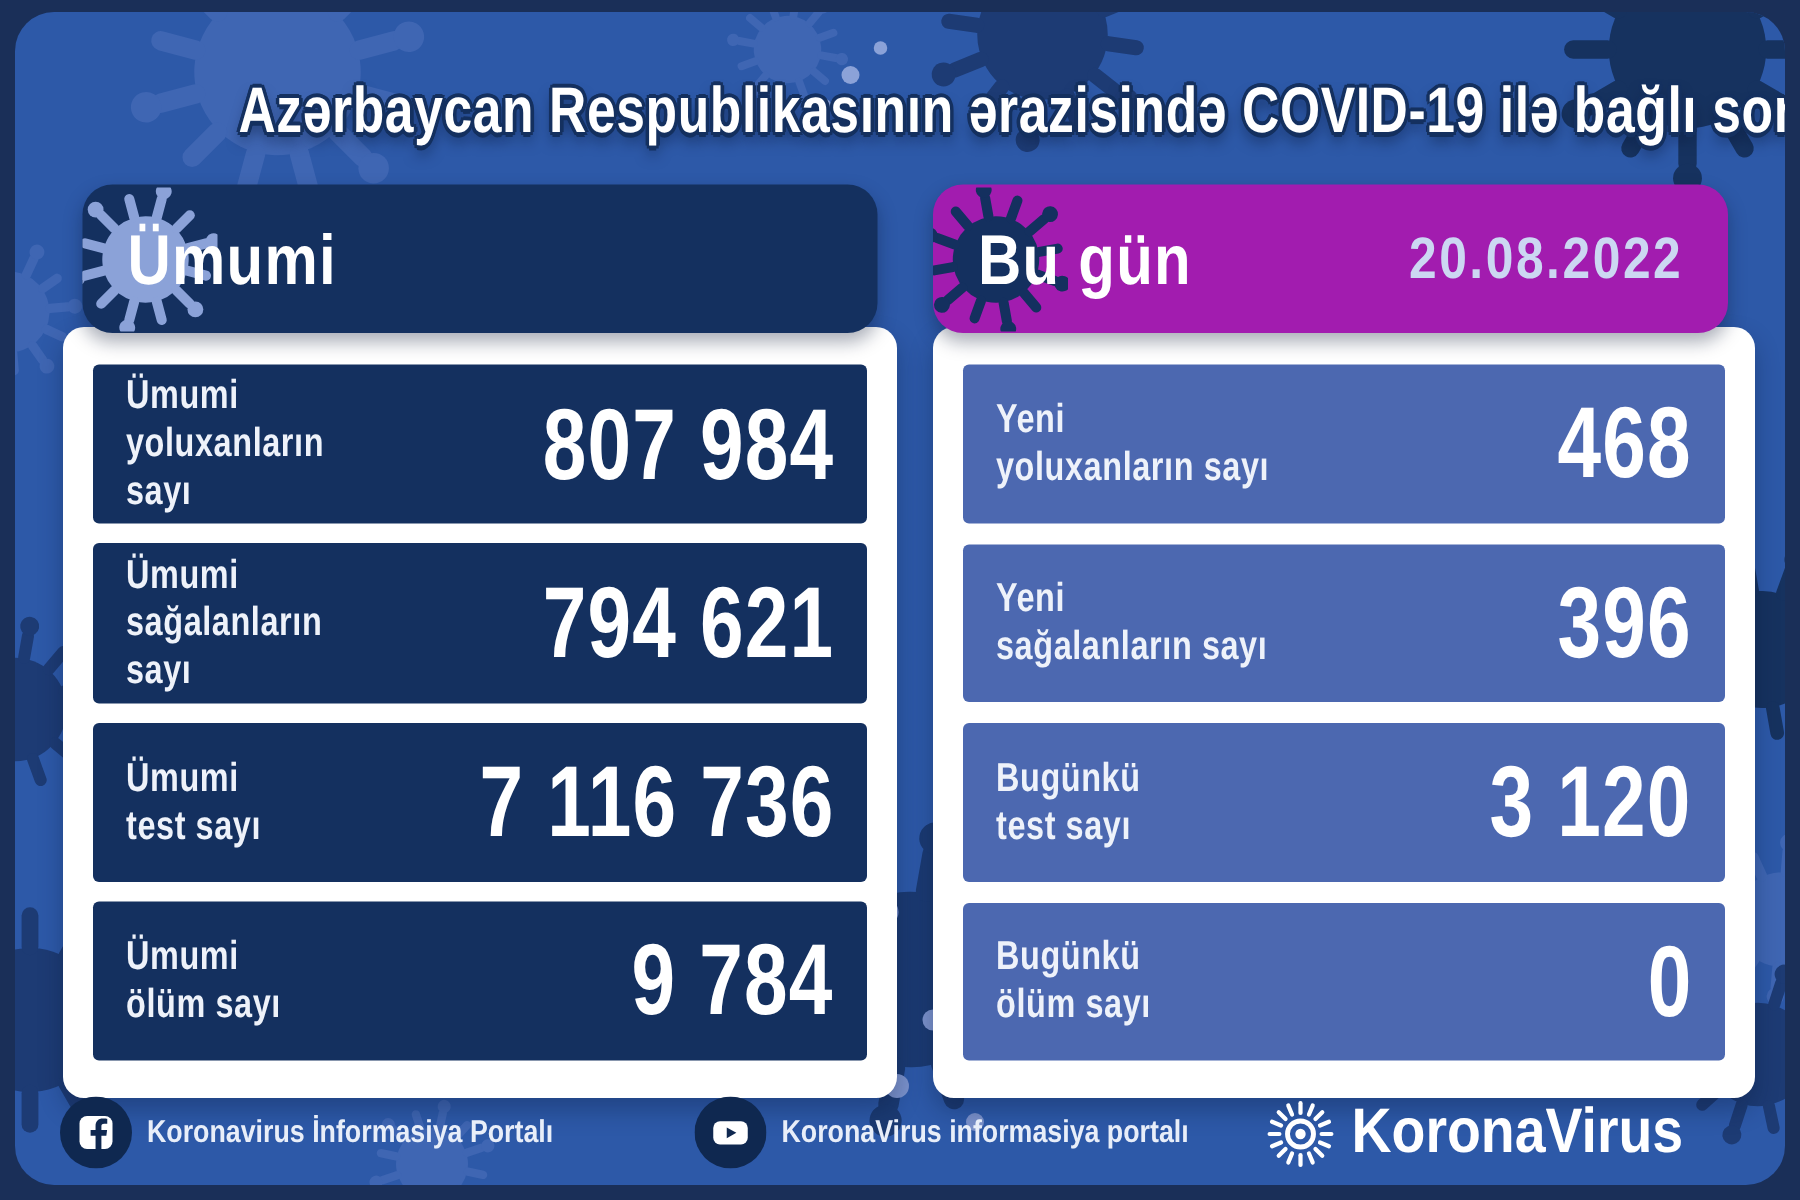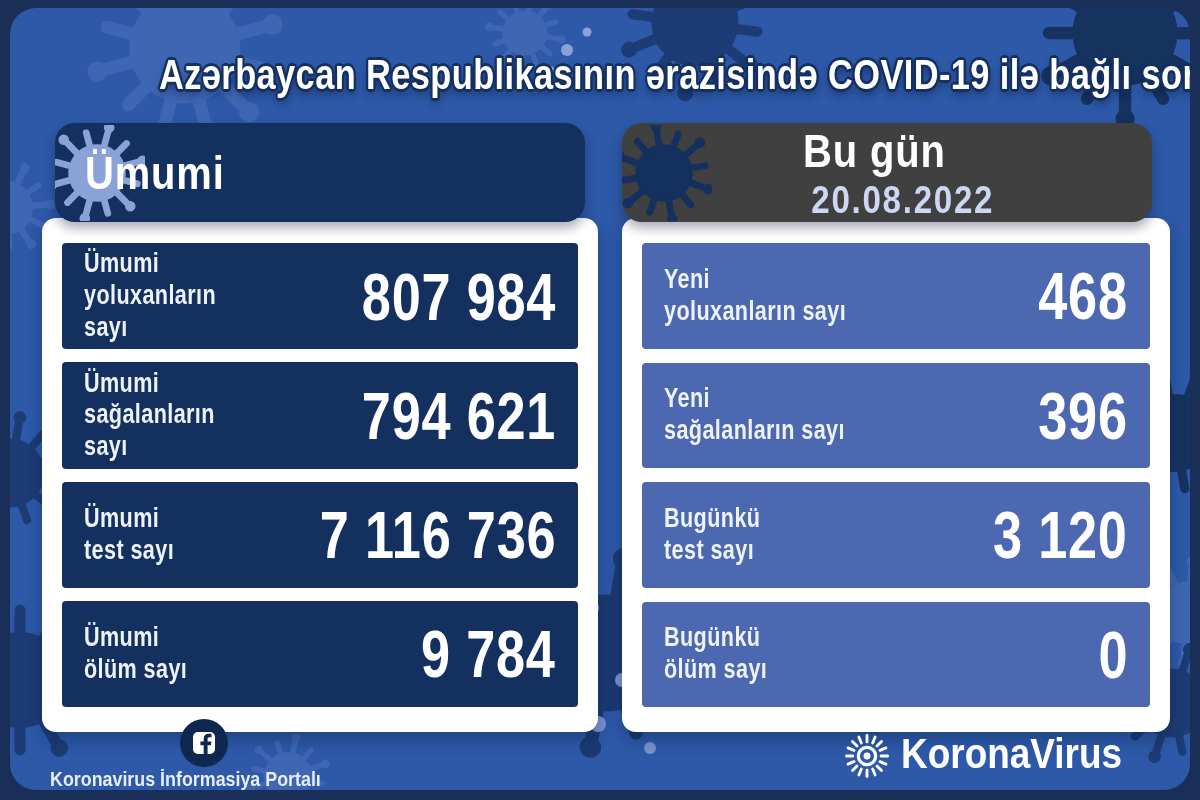--- a/index.html
+++ b/index.html
@@ -32,21 +32,21 @@
   }
 
   
   .col-header {
     position:absolute; height:99px; width:530px; border-radius:20px;
     display:flex; align-items:center; justify-content:space-between;
     padding:0 30px; overflow:hidden; z-index:4;
     box-shadow:0 6px 12px rgba(8,20,50,.35);
   }
   .col-header.left  { left:45px;  top:115px; background:#14305f; }
-  .col-header.right { left:612px; top:115px; background:#404040;flex-direction:column; }
+  .col-header.right { left:612px; top:115px; background:#a21caf; }
   .hdr-virus { position:absolute; left:-6px; top:2px; width:96px; height:96px; }
   .hdr-label {
     position:relative; display:inline-block; transform:scaleX(.85); transform-origin:left;
     font-size:47px; font-weight:bold; color:#ffffff; letter-spacing:1px;
   }
   .hdr-date {
     display:inline-block; transform:scaleX(.85); transform-origin:right;
     font-size:39px; font-weight:bold; color:#ccd7f2; letter-spacing:2px;
   }
 
@@ -76,21 +76,21 @@
     display:inline-block; transform:scaleX(.78); transform-origin:right;
     font-size:67px; font-weight:bold; color:#ffffff; letter-spacing:1px;
     white-space:nowrap;
   }
 
   
   .footer {
     position:absolute; left:0; right:0; bottom:6px; height:58px;
     display:flex; align-items:center; z-index:4; padding:0 38px 0 30px;
   }
-  .social-item { display:flex; align-items:center;flex-direction:column; }
+  .social-item { display:flex; align-items:center; }
   .icon-circle { width:48px; height:48px; flex:0 0 48px; }
   .social-label {
     display:inline-block; transform:scaleX(.85); transform-origin:left;
     font-size:21px; font-weight:bold; color:#e8eef9; margin-left:10px;
     white-space:nowrap;
   }
   .sp1 { width:54px; } .sp2 { width:40px; } .spacer { flex:1; }
   .brand { display:flex; align-items:flex-start; }
   .brand-icon { width:52px; height:52px; margin-top:2px; }
   .brand-name {
@@ -236,20 +236,28 @@
           <path clip-path="url(#fbclip)" fill="#0f2850" d="M27.6 36V26.2h3.3l.5-3.8h-3.8v-2.4c0-1.1.3-1.8 1.9-1.8h2v-3.4c-.35-.05-1.55-.15-2.95-.15-2.9 0-4.85 1.75-4.85 5v2.75h-3.3v3.8h3.3V36h3.9z"></path>
         </svg>
         <span class="social-label">Koronavirus İnformasiya Portalı</span>
       </div>
 
       <div class="sp1"></div>
 
 
       <div class="sp2"></div>
 
+      <div class="social-item">
+        <svg class="icon-circle" viewBox="0 0 48 48">
+          <circle cx="24" cy="24" r="24" fill="#0f2850"></circle>
+          <rect x="12.5" y="16.5" width="23" height="15.5" rx="4.5" fill="#ffffff"></rect>
+          <path d="M21.5 20.6l6.4 3.6-6.4 3.6z" fill="#0f2850"></path>
+        </svg>
+        <span class="social-label">KoronaVirus informasiya portalı</span>
+      </div>
 
       <div class="spacer"></div>
 
       <div class="brand">
         <svg class="brand-icon" viewBox="0 0 48 48">
           <g stroke="#ffffff" stroke-width="2.6" stroke-linecap="round">
             <line x1="24" y1="5" x2="24" y2="11"></line>
             <line x1="24" y1="37" x2="24" y2="43"></line>
             <line x1="5" y1="24" x2="11" y2="24"></line>
             <line x1="37" y1="24" x2="43" y2="24"></line>

